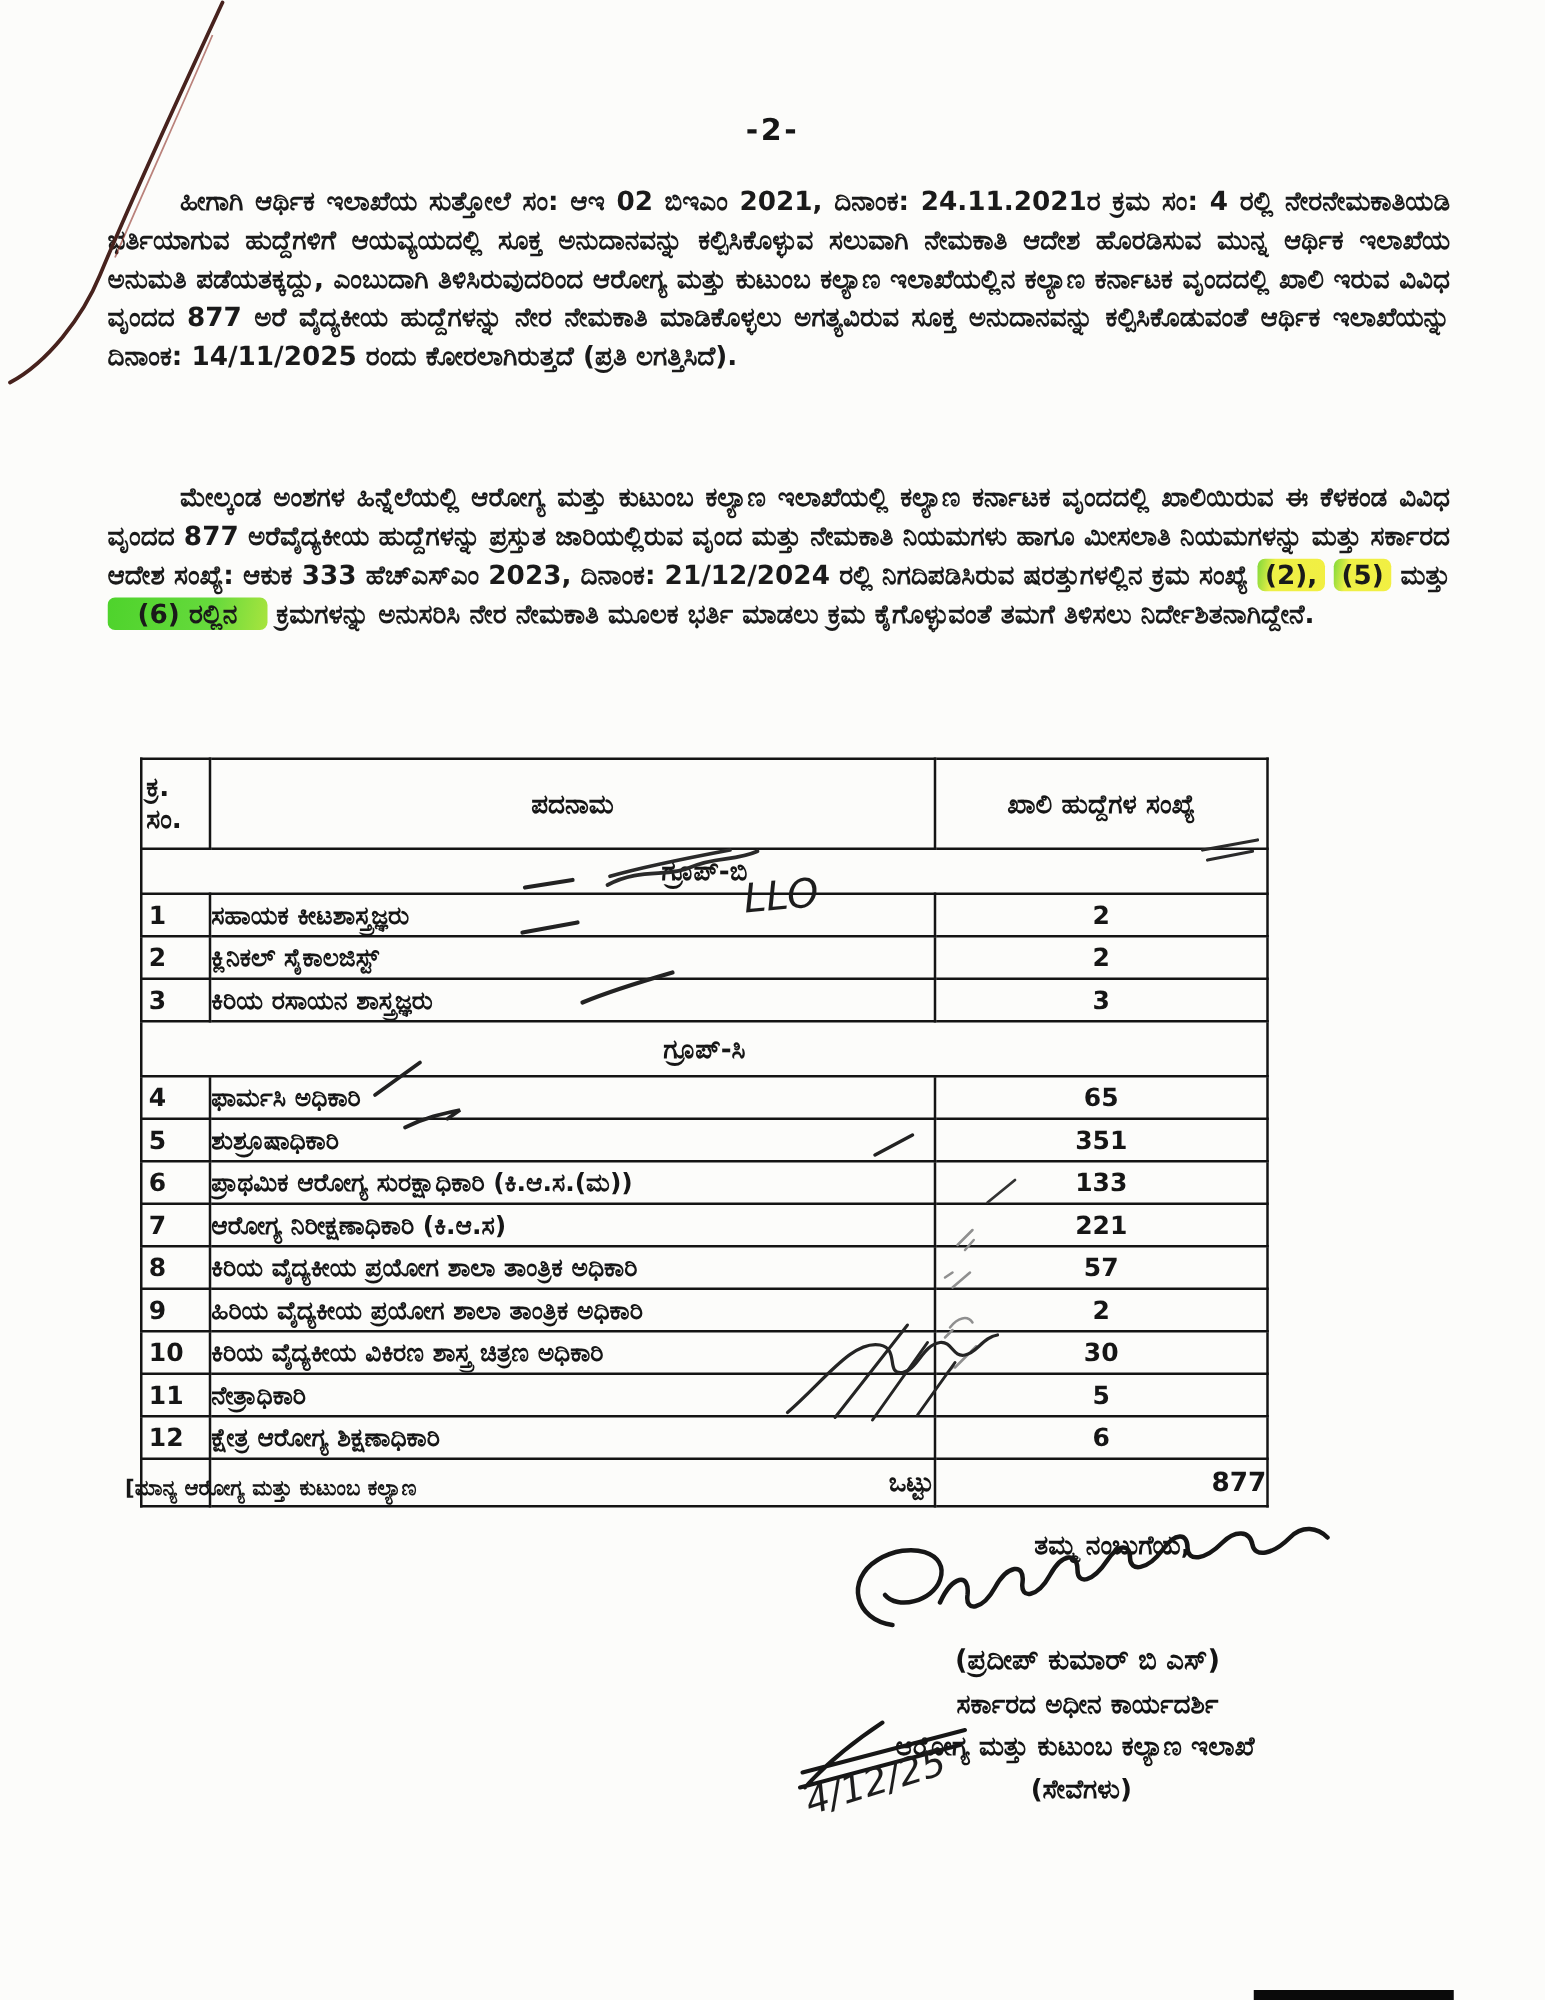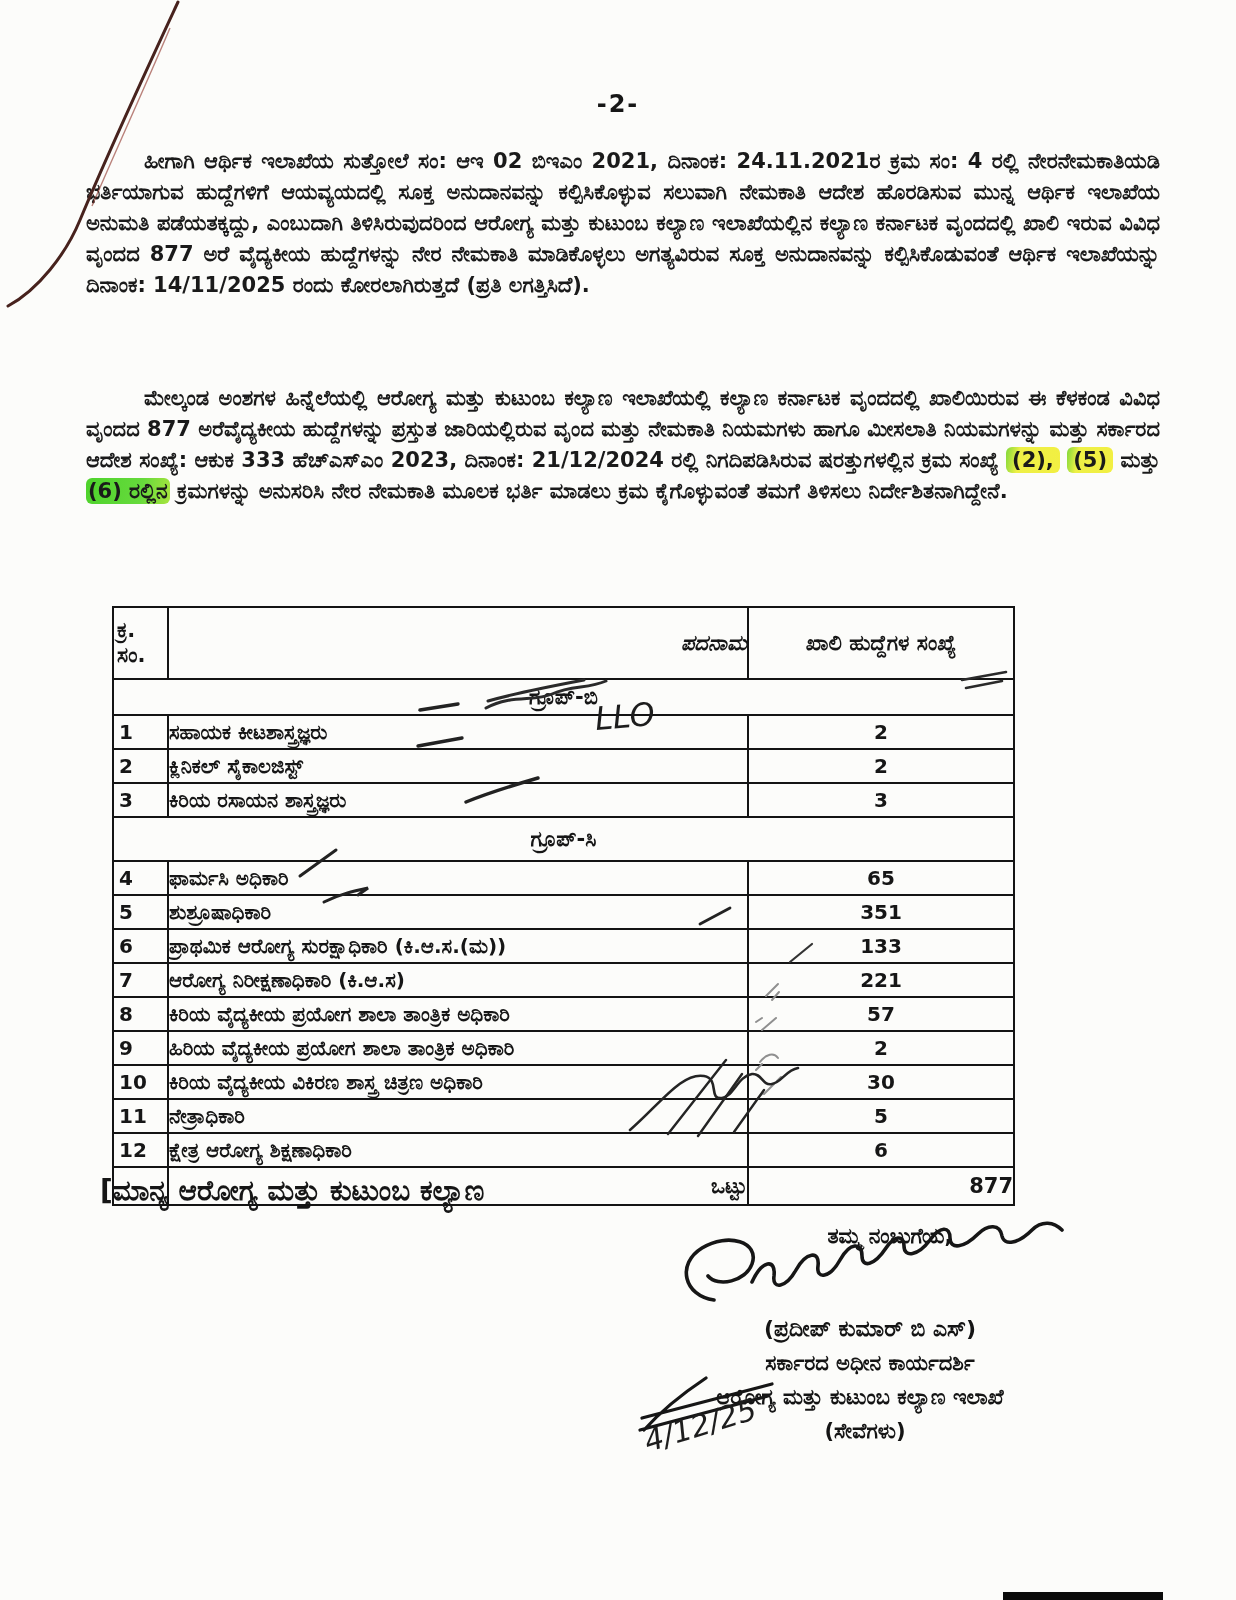--- a/index.html
+++ b/index.html
@@ -10,38 +10,38 @@
   }
   .abs{position:absolute;}
   .pagenum{top:90px;left:0;right:0;text-align:center;font-size:24px;font-weight:700;letter-spacing:2px;}
   .para{
     left:86px;width:1074px;text-align:justify;text-indent:58px;
     font-size:21px;line-height:31px;font-weight:600;color:#1a1a1a;overflow:hidden;
   }
   .p1{top:146px;max-height:224px;}
   .p2{top:383px;max-height:214px;}
   .hl-y{background:linear-gradient(100deg,#7fd83a 0%,#eef046 25%,#f2ef42 100%);border-radius:6px;padding:1px 6px;box-decoration-break:clone;}
-  .hl-g{background:linear-gradient(100deg,#4ed32c 0%,#66da3c 65%,#a8e43e 100%);border-radius:6px;padding:1px 2px;box-decoration-break:clone;}
+  .hl-g{background:linear-gradient(100deg,#4ed32c 0%,#66da3c 65%,#a8e43e 100%);border-radius:6px;padding:1px 24px;box-decoration-break:clone;}
   .vtable{left:112px;top:606px;width:901px;border-collapse:collapse;table-layout:fixed;}
   .vtable th,.vtable td{border:2.4px solid #141414;overflow:hidden;white-space:nowrap;padding:0;}
   .c1{width:55px}.c2{width:580px}.c3{width:266px}
   .thead-row th{height:70px;font-size:21px;font-weight:700;vertical-align:middle;}
   .slh span{display:block;text-align:left;line-height:25px;padding-left:3px;}
-  .hdes{text-align:right;font-style:italic;}
+  .hdes{text-align:center;}
   .hnum{text-align:center;font-size:21px;}
   .grow td{height:34px;text-align:center;font-weight:700;font-size:21px;}
   .gc td{height:42px;}
   .drow td{height:32px;font-size:20px;font-weight:600;vertical-align:middle;}
   .drow .sl{padding-left:5px;font-weight:700;}
   .des{padding-left:9px;}
   .num{text-align:center;font-weight:700;}
   .trow td{height:36px;font-size:21px;}
   .total-label{text-align:right;padding-right:46px;font-weight:700;margin-top:34px;}
   .total-val{text-align:right;font-weight:700;font-size:22px;}
-  .note{left:100px;top:1174px;font-size:28px;font-weight:700;line-height:34px;text-align:right;}
+  .note{left:100px;top:1174px;font-size:17px;font-weight:700;line-height:34px;text-align:right;}
   .note .l2{padding-left:24px;}
   .sigline{text-align:center;font-weight:700;color:#141414;}
   .salutation{top:1224px;left:760px;width:260px;font-size:21px;}
   .sig-name{top:1316px;left:650px;width:440px;font-size:22px;}
   .sig-role{top:1351px;left:650px;width:440px;font-size:21px;}
   .sig-dept{top:1385px;left:590px;width:540px;font-size:21px;}
   .sig-wing{top:1419px;left:700px;width:330px;font-size:21px;}
   .blackbar{left:1003px;top:1592px;width:160px;height:8px;background:#0a0a0a;}
   .ink{left:0;top:0;pointer-events:none;}
   .hand{font-style:italic;fill:#1d1d1d;font-family:"DejaVu Sans","Liberation Sans",sans-serif;}

